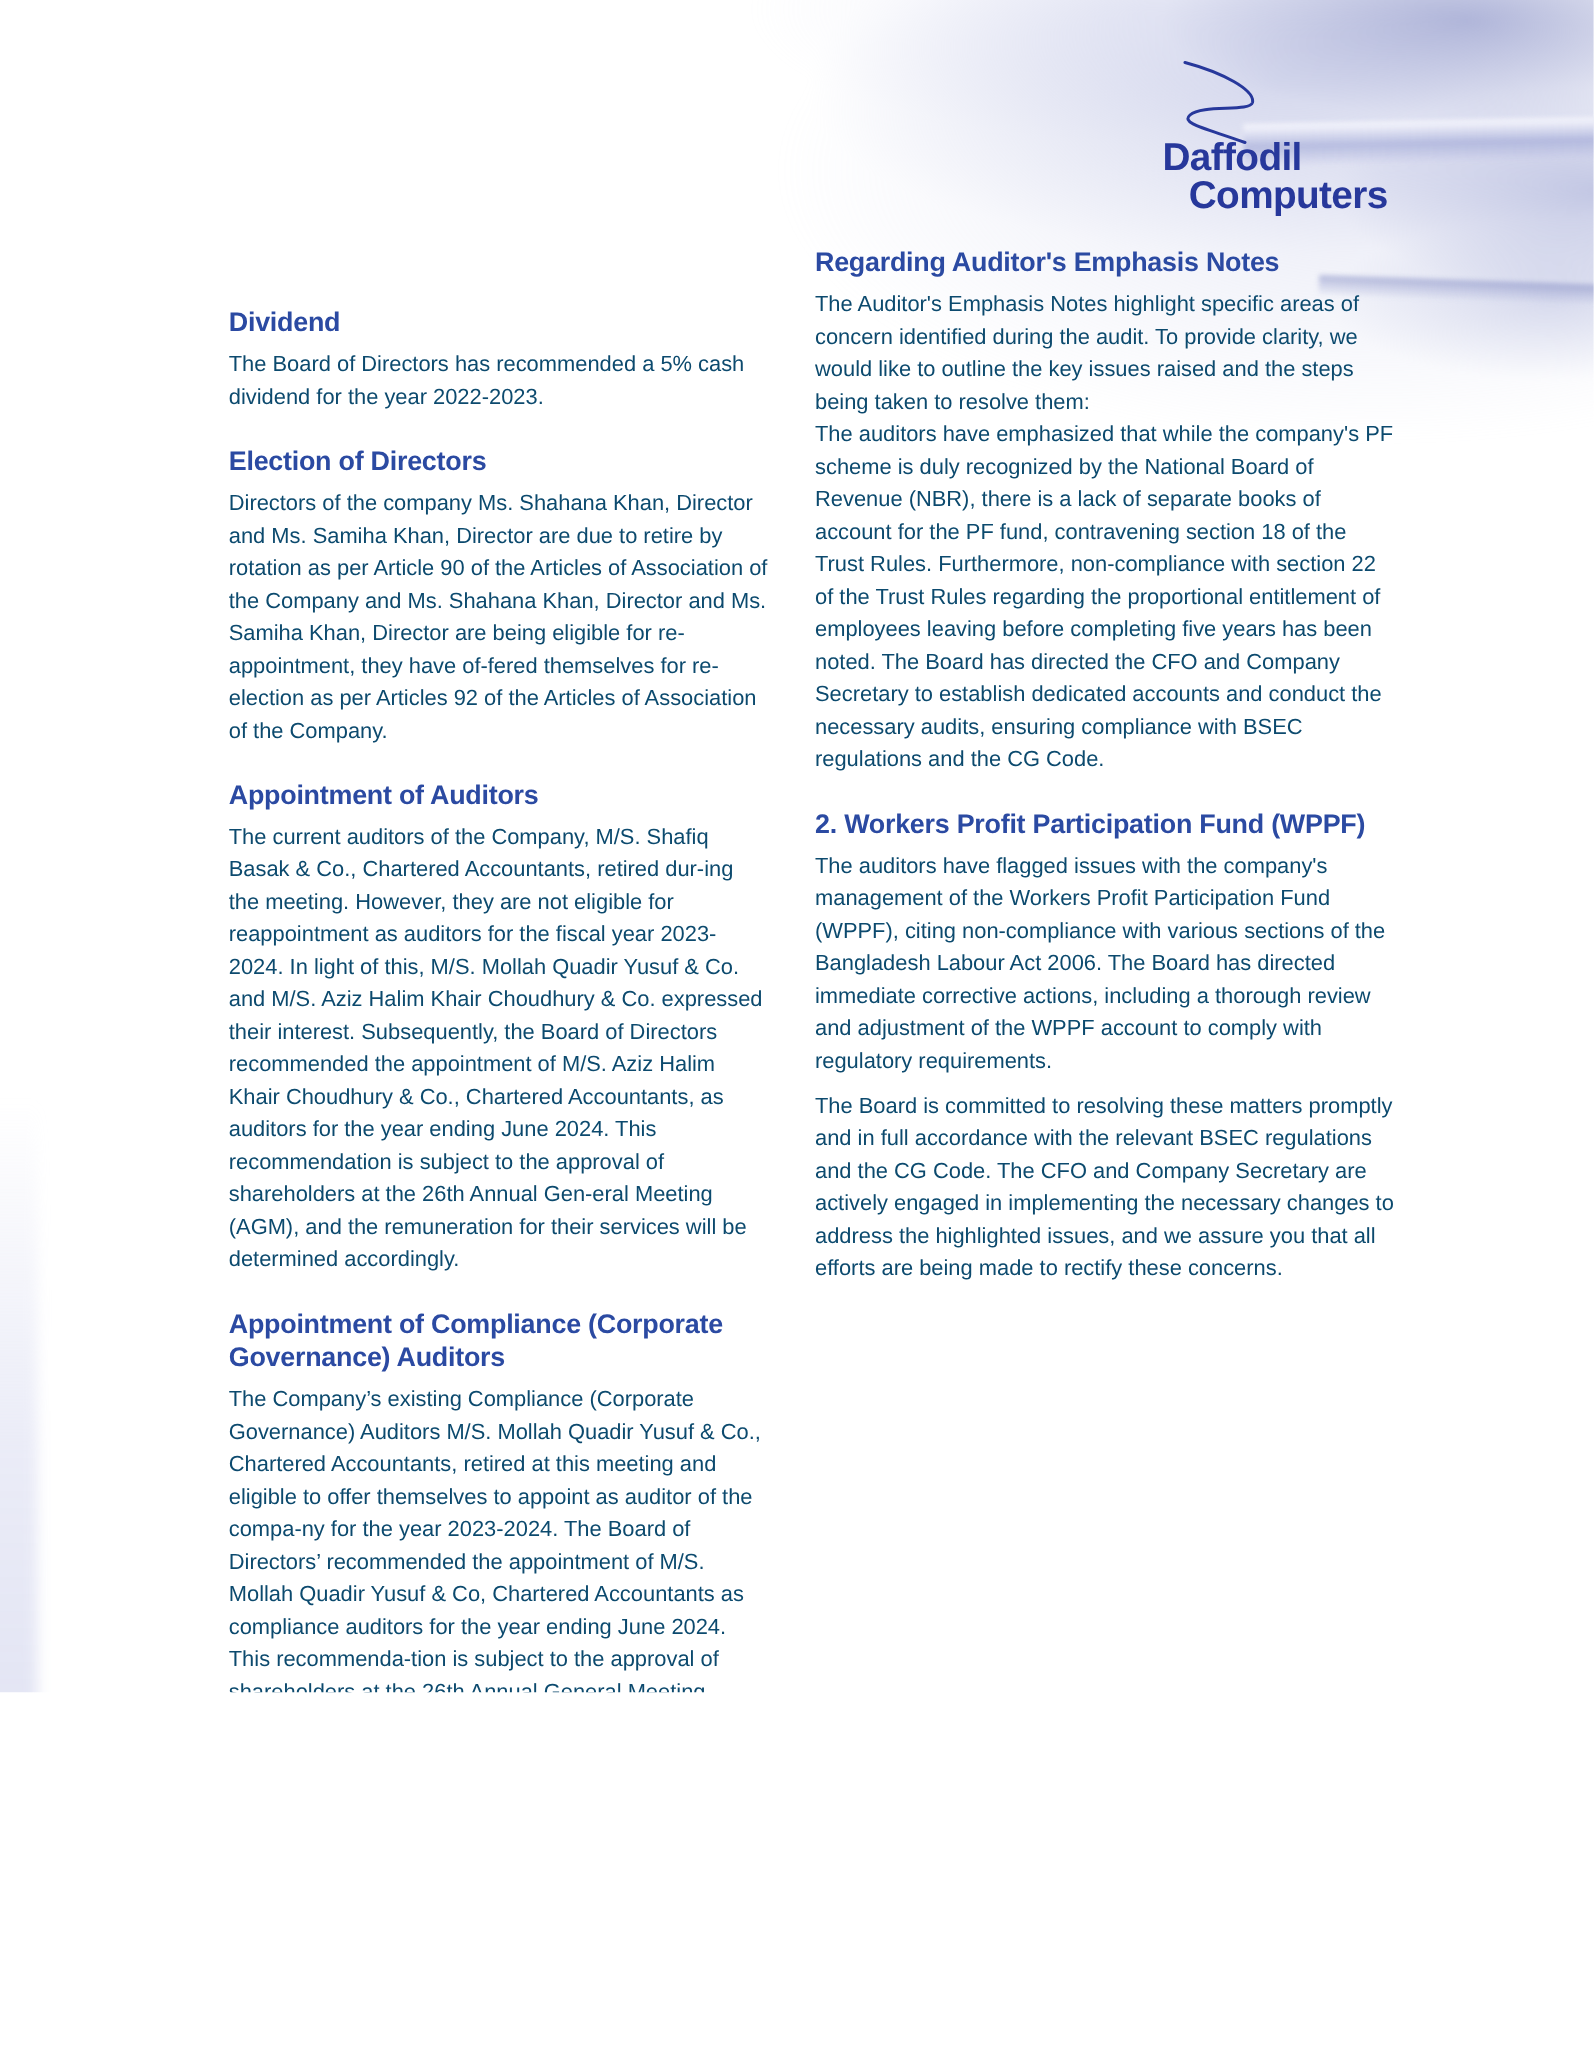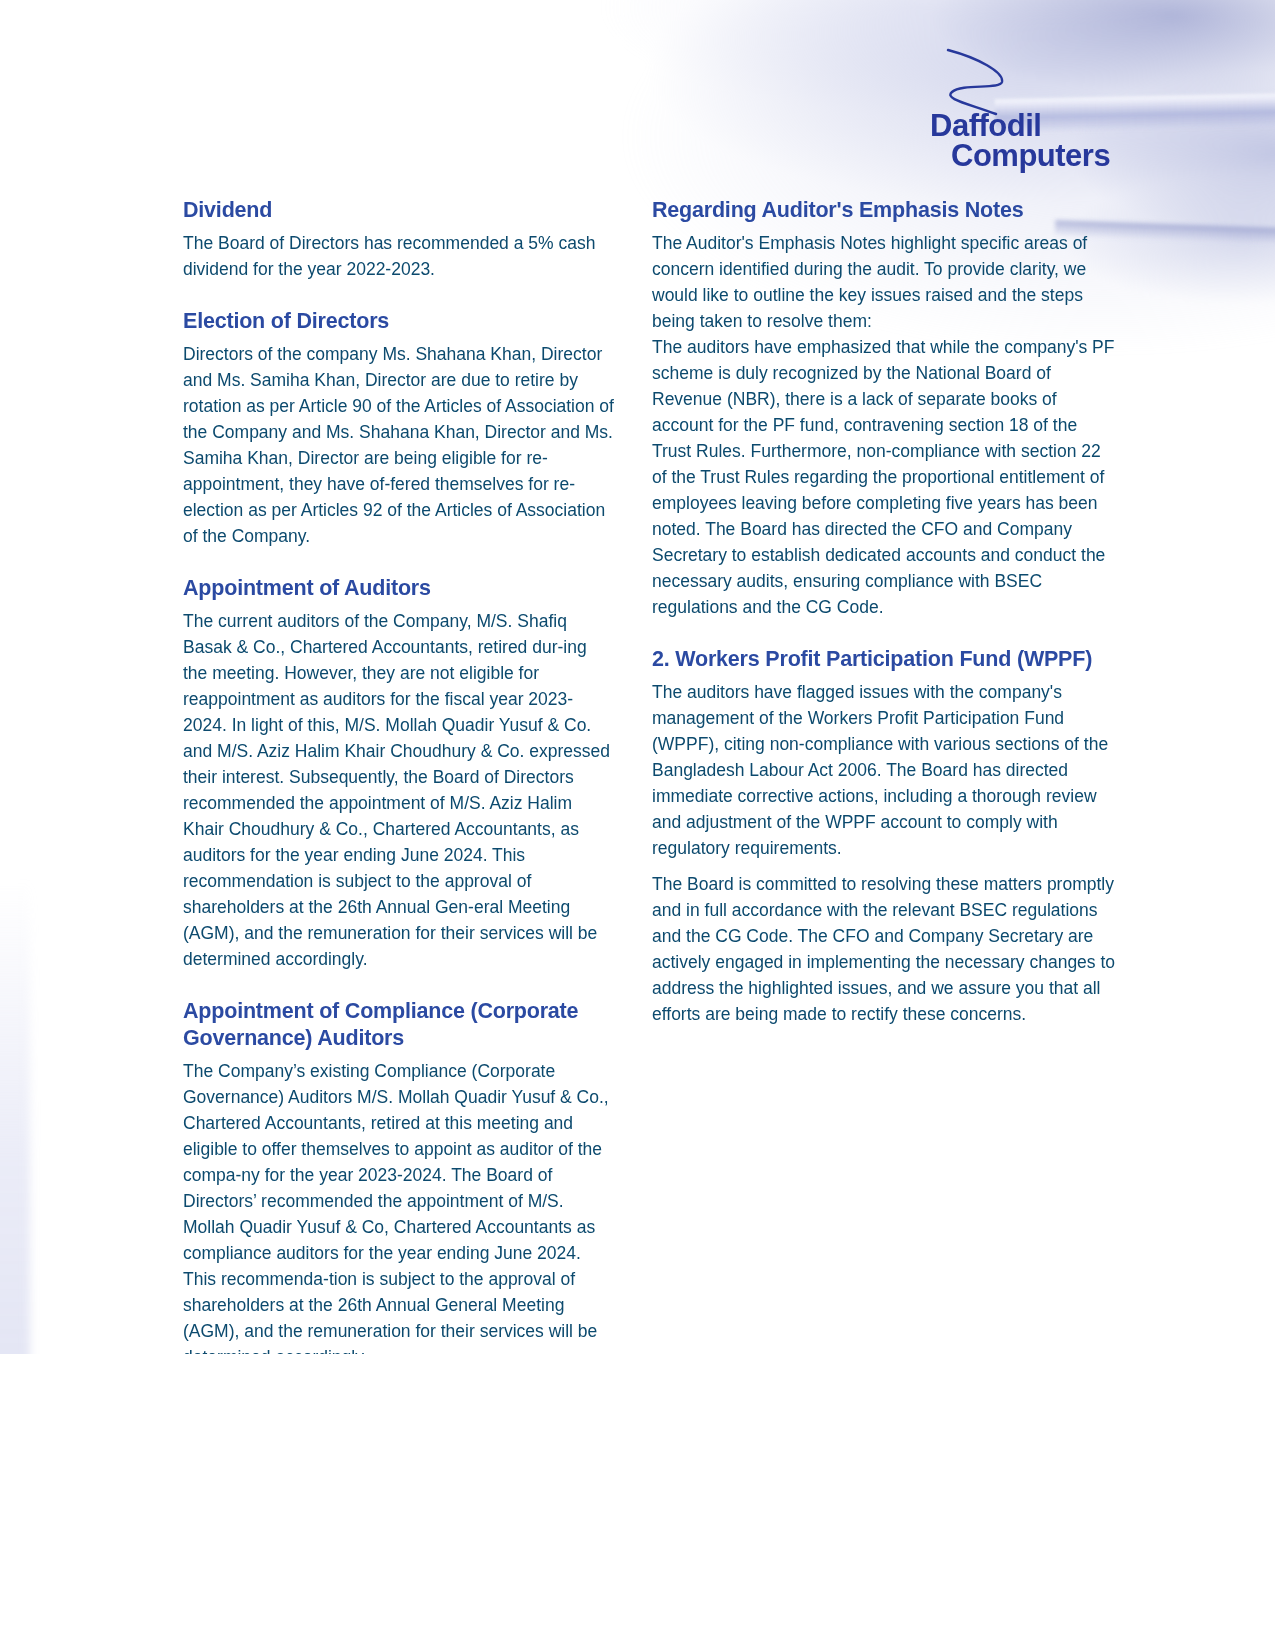--- a/index.html
+++ b/index.html
@@ -59,21 +59,21 @@
   }
 
   
   .logo { position: absolute; left: 928px; top: 46px; width: 300px; color: #27389b; z-index: 3; }
   .logo-squiggle { position: absolute; left: 16px; top: 2px; }
   .logo-line1 { margin: 64px 0 0 2px;  font-size: 31px; font-weight: bold; letter-spacing: -0.5px; line-height: 31px; }
   .logo-line2 { margin: -1px 0 0 23px; font-size: 31px; font-weight: bold; letter-spacing: -0.5px; line-height: 31px; }
 
   
   .col { position: absolute; top: 197px; z-index: 2; }
-  .col-left  { left: 183px; width: 432px; }
+  .col-left  { left: 183px; width: 432px; margin-top: 48px; }
   .col-right { left: 652px; width: 465px; }
   .col h2 {
     margin: 26px 0 6px 0;
     font-size: 21.5px;
     line-height: 27px;
     font-weight: bold;
     letter-spacing: -0.2px;
     color: #2b4aa2;
   }
   .col section:first-child h2 { margin-top: 0; }

